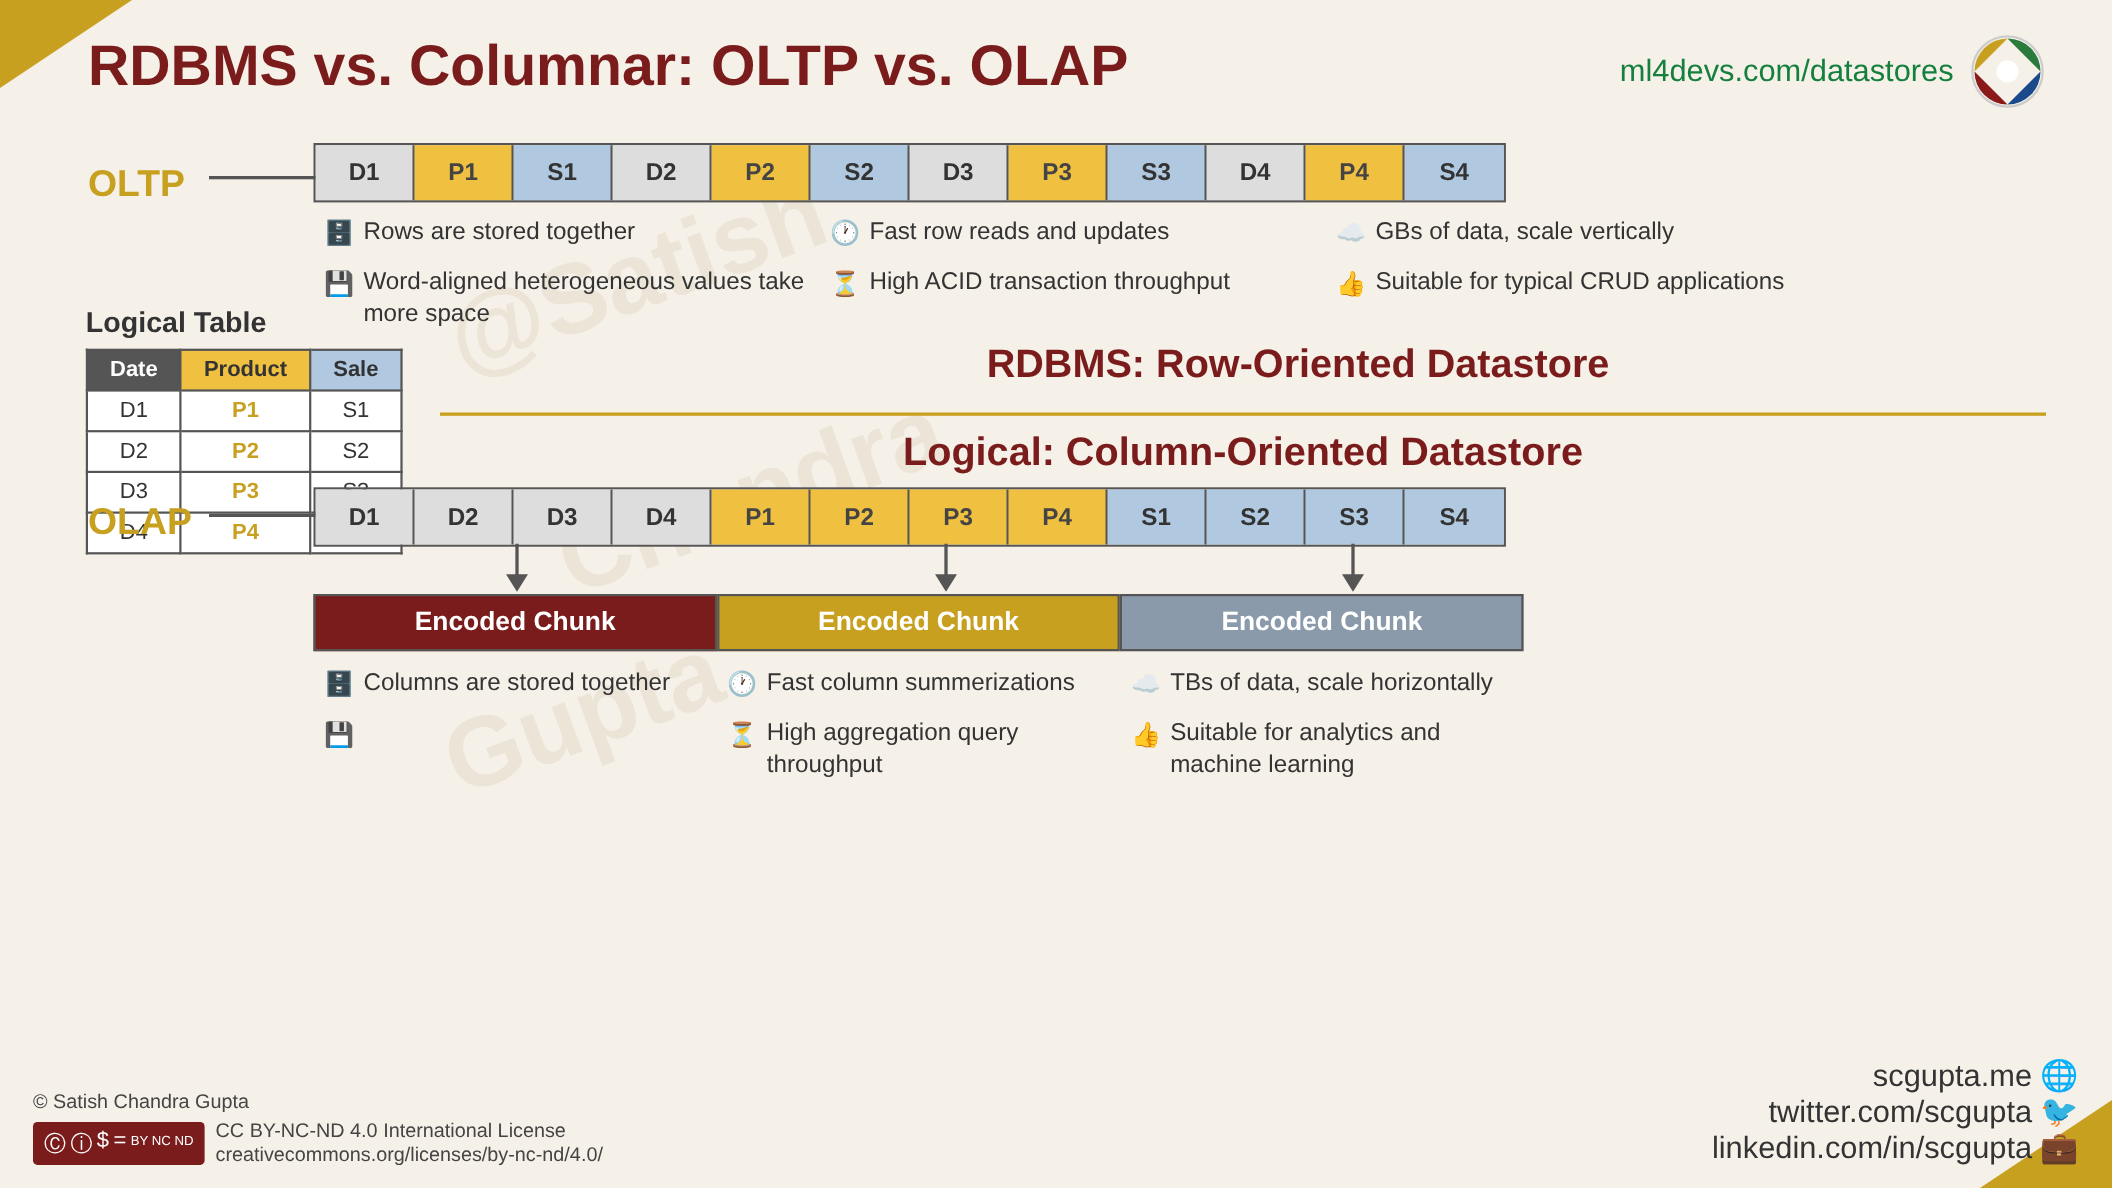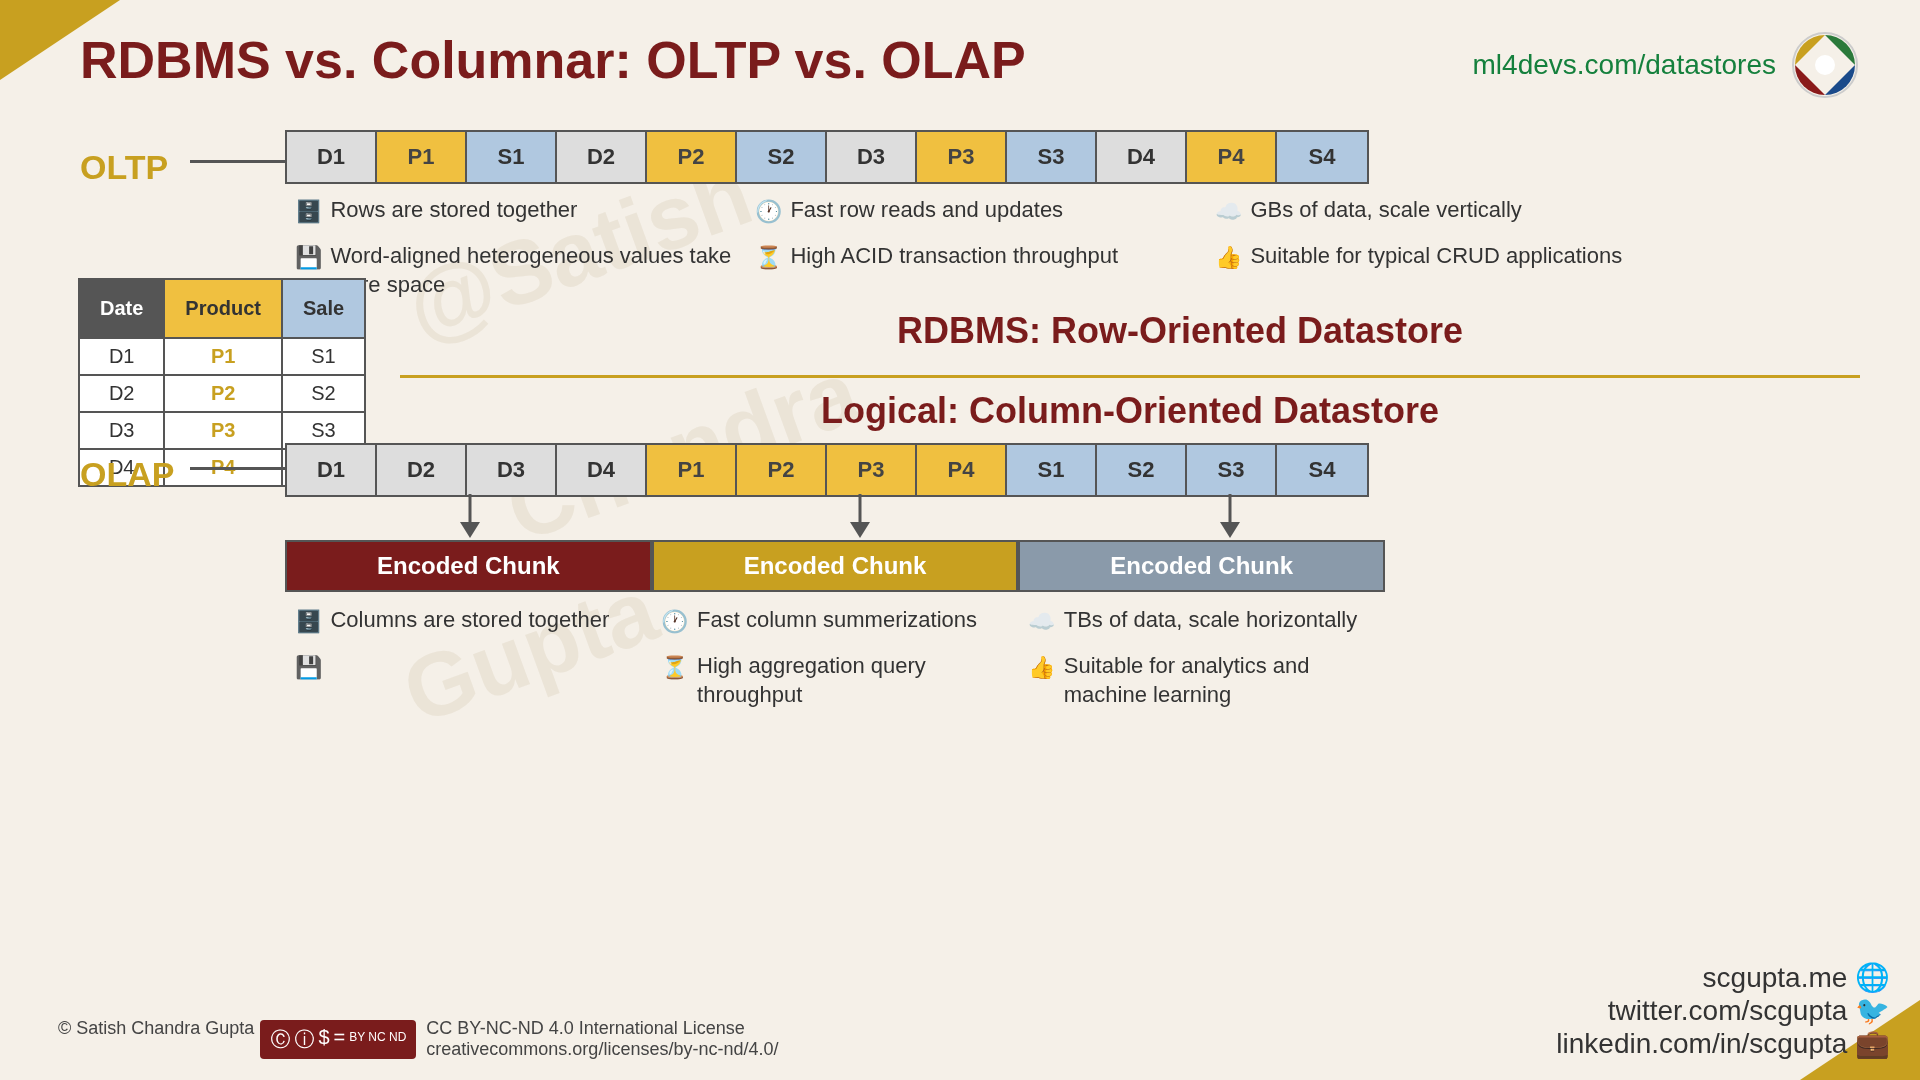--- a/index.html
+++ b/index.html
@@ -152,21 +152,21 @@
     .logical-table-title {
       font-size: 26px;
       font-weight: 900;
       color: #333;
       margin-bottom: 8px;
     }
     .logical-table {
       border-collapse: collapse;
     }
     .logical-table th {
-      padding: 17px 20px;
+      padding: 6px 20px;
       font-size: 20px;
       text-align: center;
       border: 2px solid #555;
     }
     .th-date { background: #555; color: white; }
     .th-prod { background: #f0c040; color: #333; }
     .th-sale { background: #b0c8e0; color: #333; }
     .logical-table td {
       padding: 6px 20px;
       font-size: 20px;
@@ -299,22 +299,22 @@
       position: absolute;
       bottom: 20px;
       left: 30px;
       right: 30px;
       display: flex;
       align-items: flex-end;
       justify-content: space-between;
     }
     .footer-left {
       display: flex;
+      flex-direction: column;
       gap: 6px;
-      margin-left: 28px;
     }
     .copyright-text {
       font-size: 18px;
       color: #444;
     }
     .license-badge {
       display: flex;
       align-items: center;
       gap: 10px;
     }
@@ -441,20 +441,21 @@
       <span>GBs of data, scale vertically</span>
     </div>
     <div class="feature-item">
       <span class="feat-icon thumb">👍</span>
       <span>Suitable for typical CRUD applications</span>
     </div>
   </div>
 </div>
 
 <div class="logical-table-section">
+  <div class="logical-table-title">Logical Table</div>
   <table class="logical-table">
     <thead>
       <tr>
         <th class="th-date">Date</th>
         <th class="th-prod">Product</th>
         <th class="th-sale">Sale</th>
       </tr>
     </thead>
     <tbody>
       <tr>

